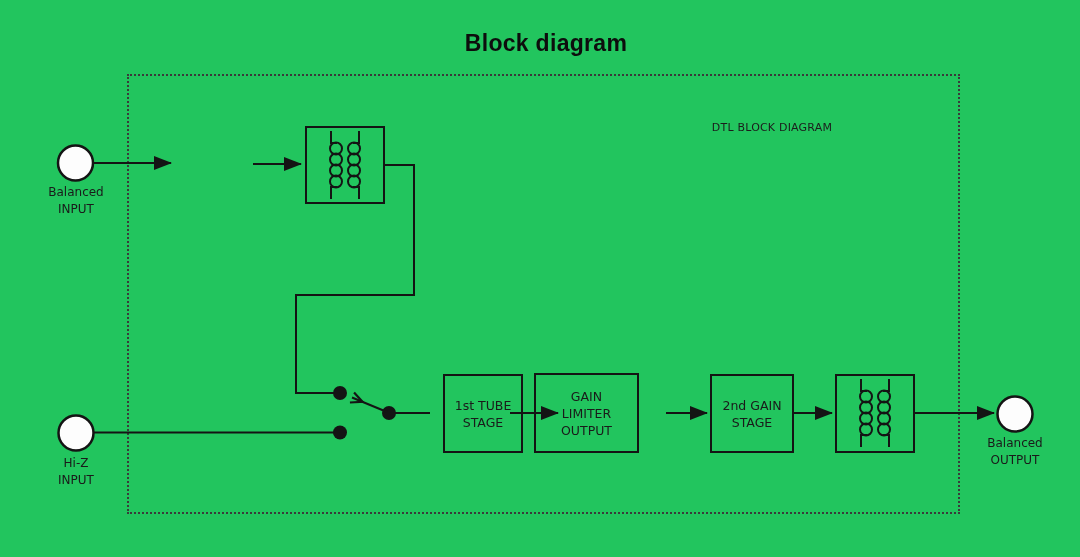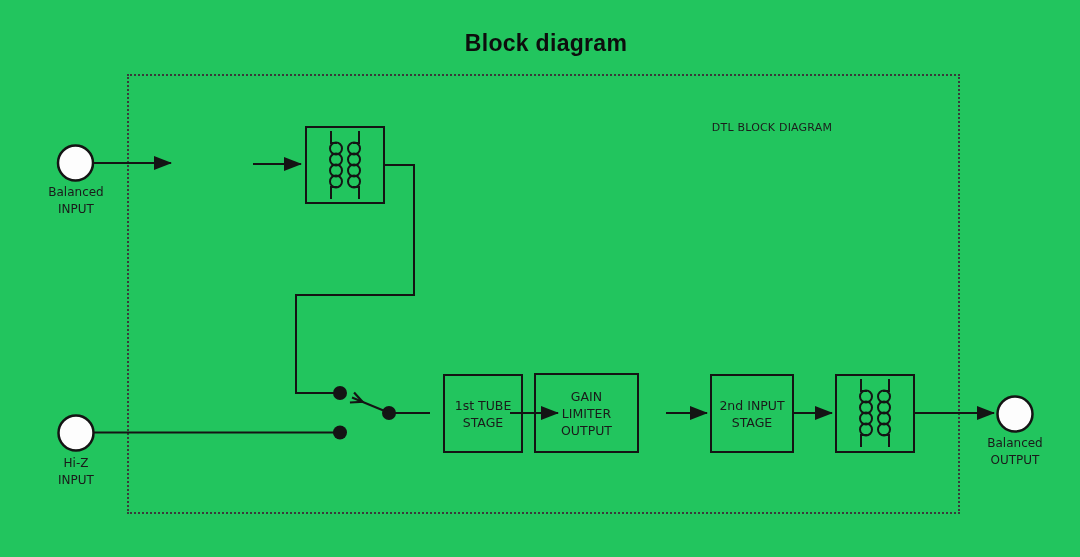--- a/index.html
+++ b/index.html
@@ -181,21 +181,21 @@
 STAGE</span>
   </div>
 
   <div class="block gain-limiter">
     <span>GAIN
 LIMITER
 OUTPUT</span>
   </div>
 
   <div class="block tube-2">
-    <span>2nd INPUT
+    <span>2nd GAIN
 STAGE</span>
   </div>
 
   <div class="block xfmr-2"></div>
 
   <div class="terminal-label lbl-balanced-input">Balanced
 INPUT</div>
 
   <div class="terminal-label lbl-hiz-input">Hi-Z
 INPUT</div>

